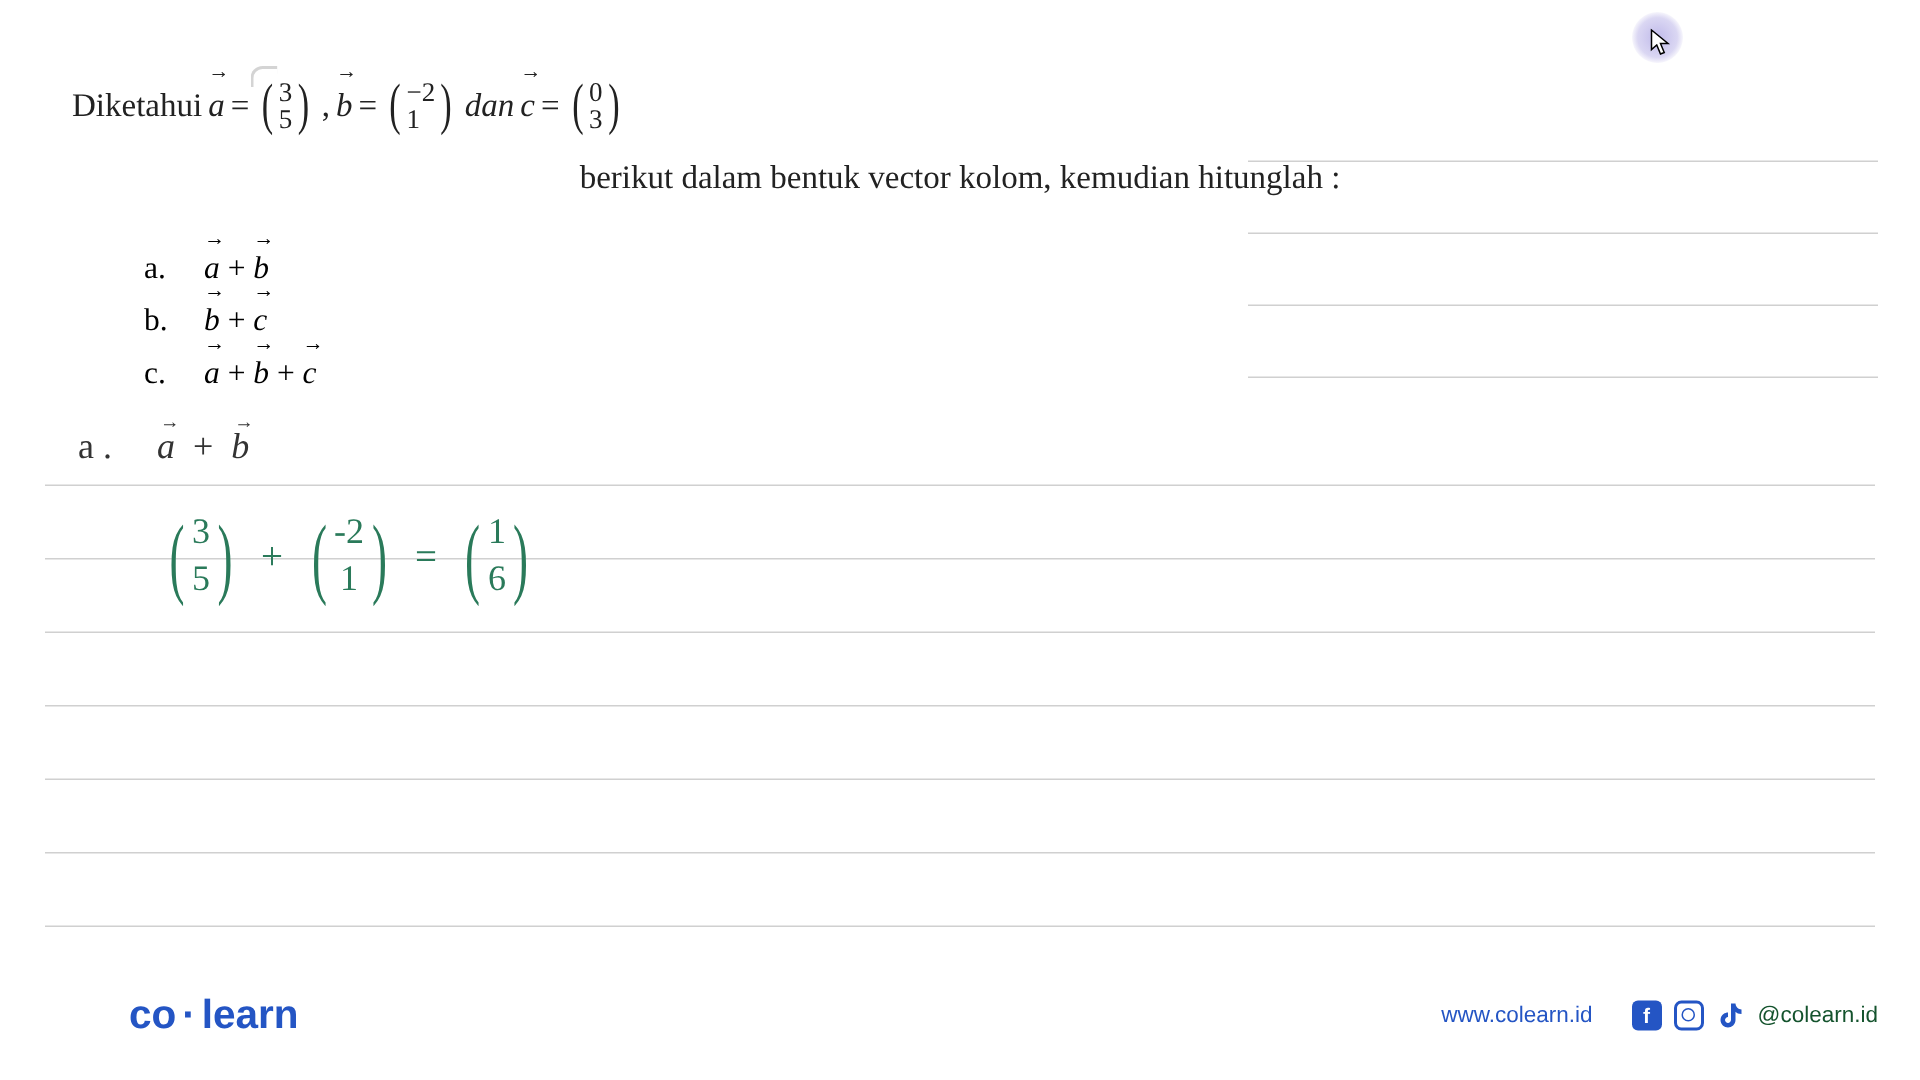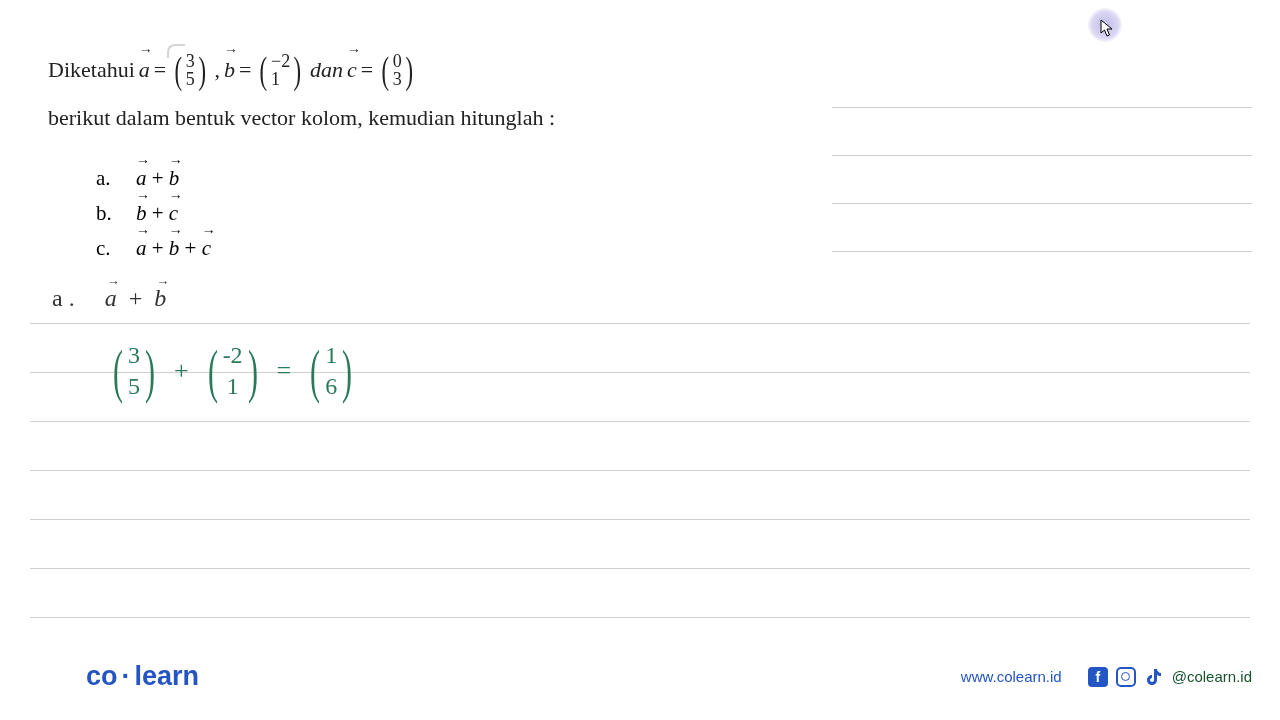--- a/index.html
+++ b/index.html
@@ -53,20 +53,21 @@
     .col-nums {
       display: flex;
       flex-direction: column;
       justify-content: center;
       line-height: 1.0;
       font-size: 18px;
       padding: 0 1px;
     }
     .line2 {
       margin-top: 8px;
+      text-align: center;
     }
     .items {
       margin-top: 28px;
       margin-left: 48px;
     }
     .item {
       font-size: 21px;
       margin-bottom: 10px;
       display: flex;
       align-items: center;

